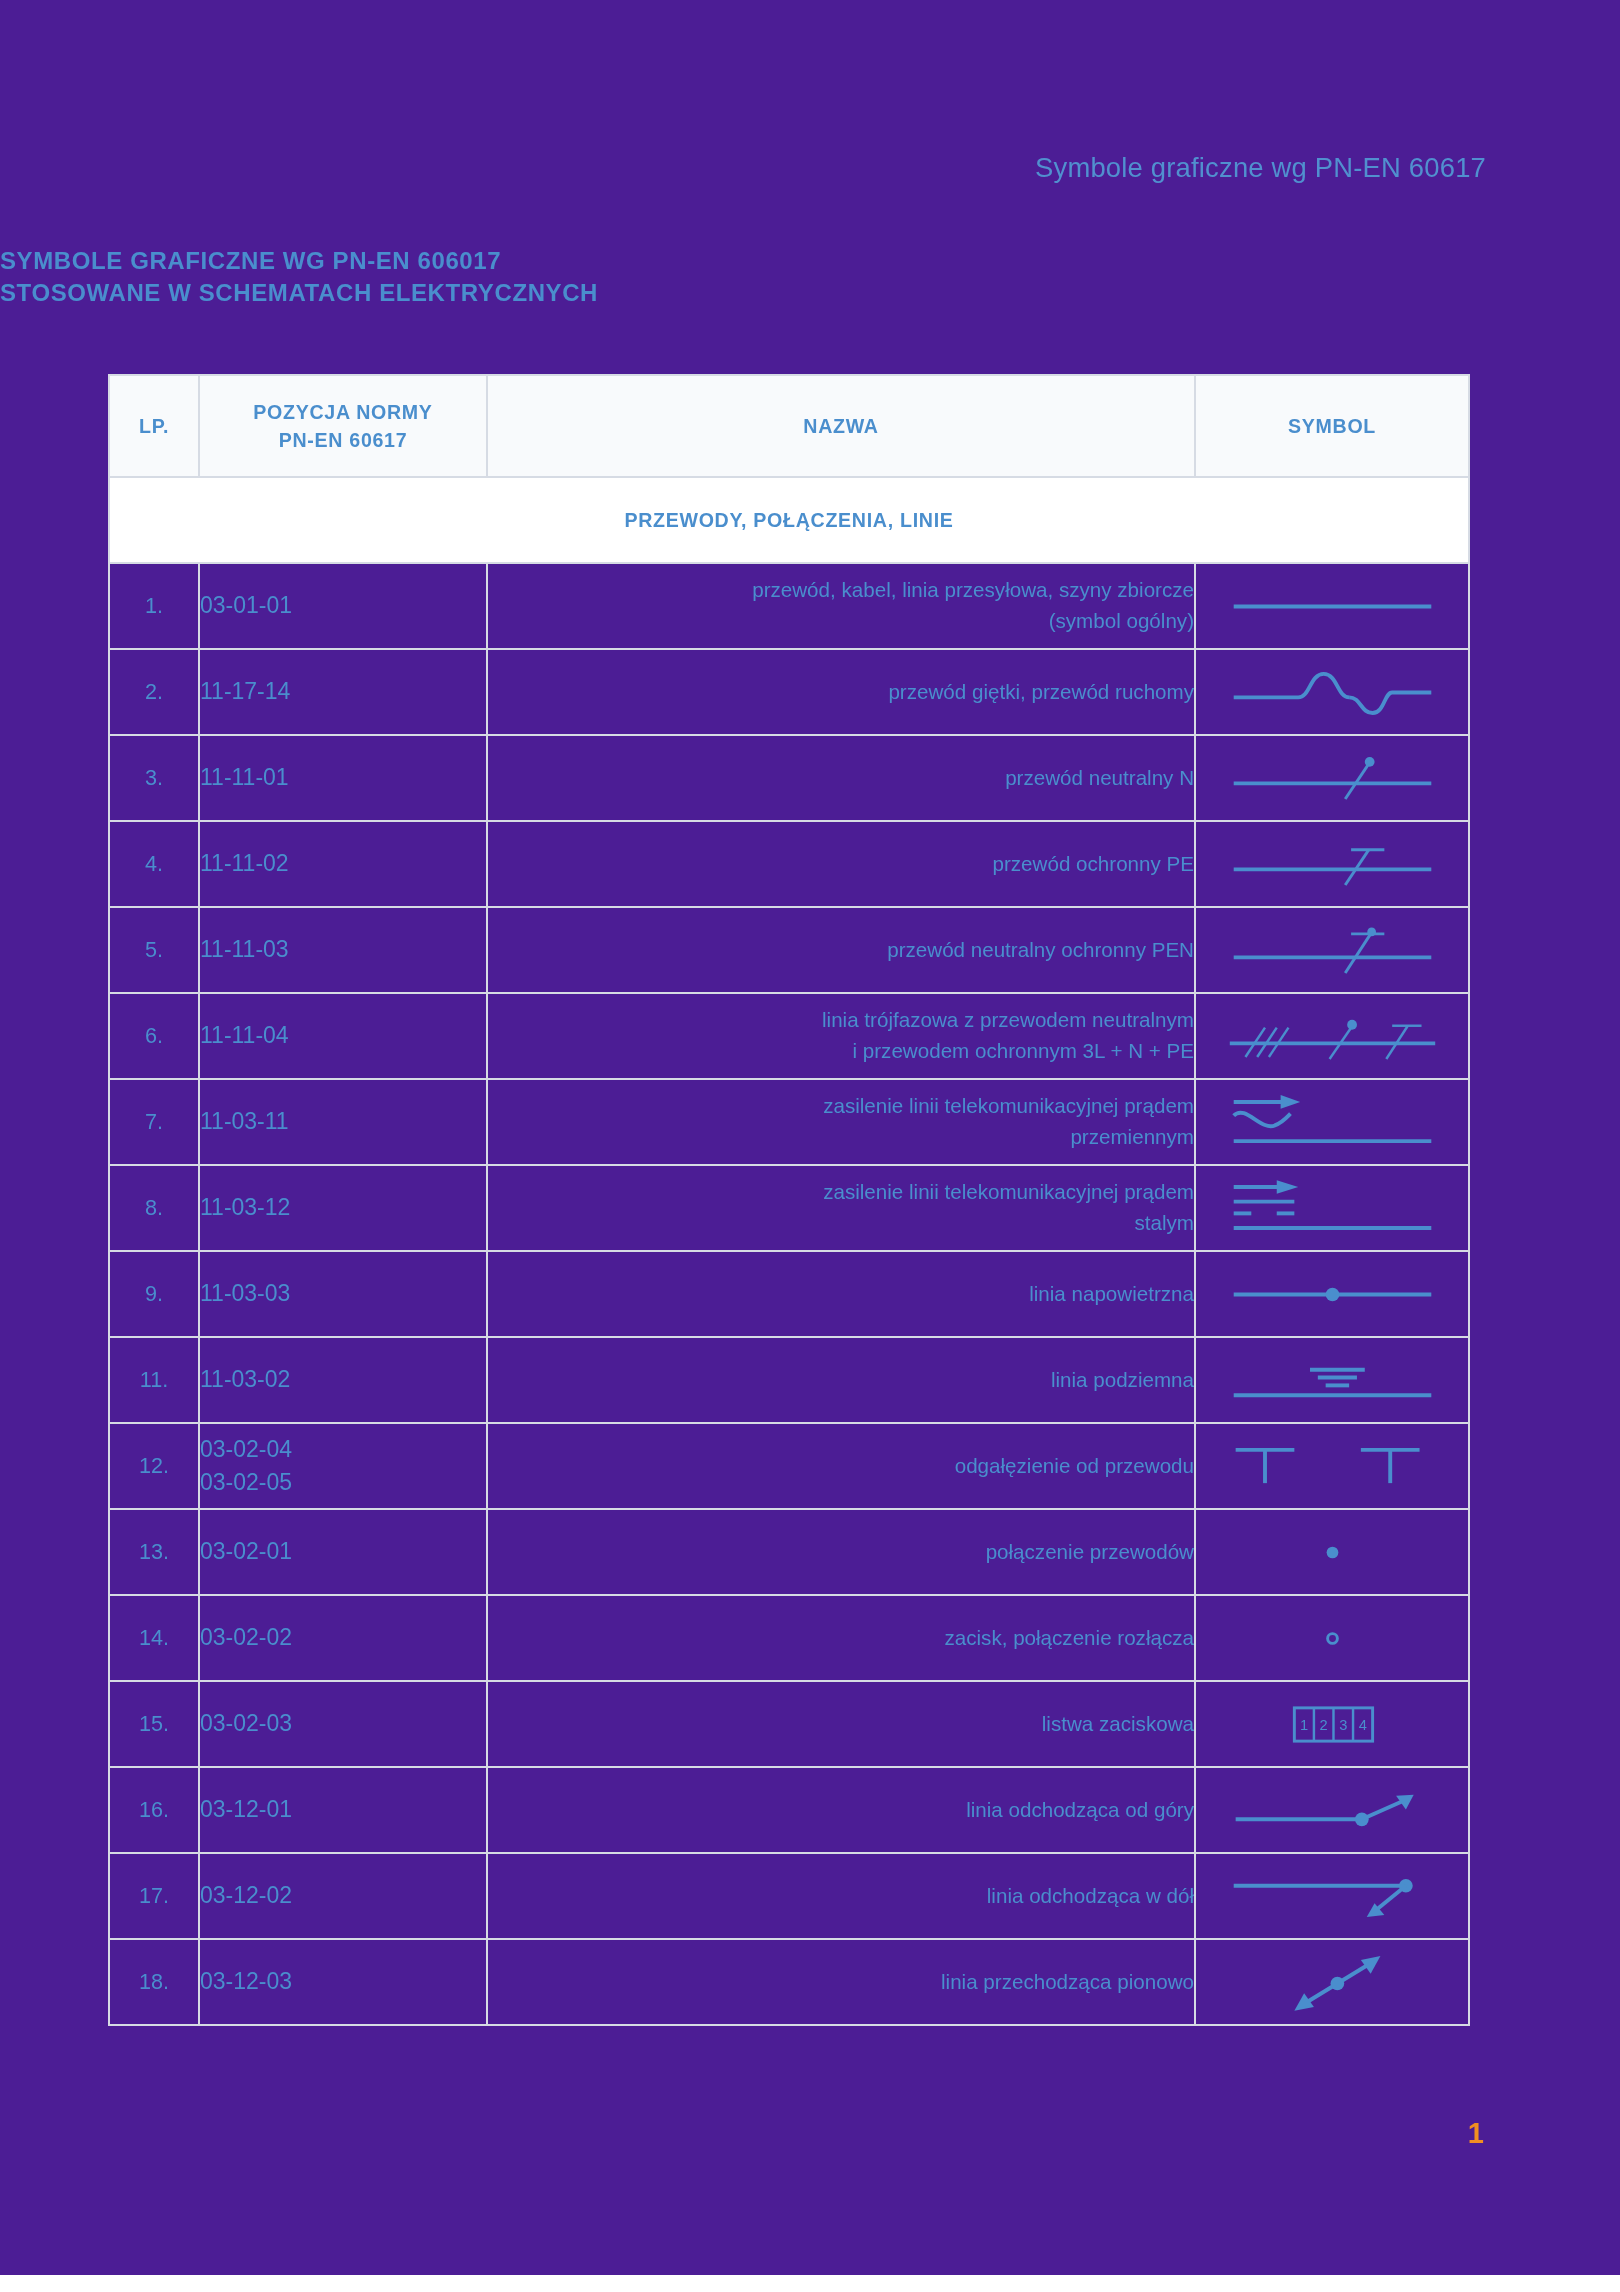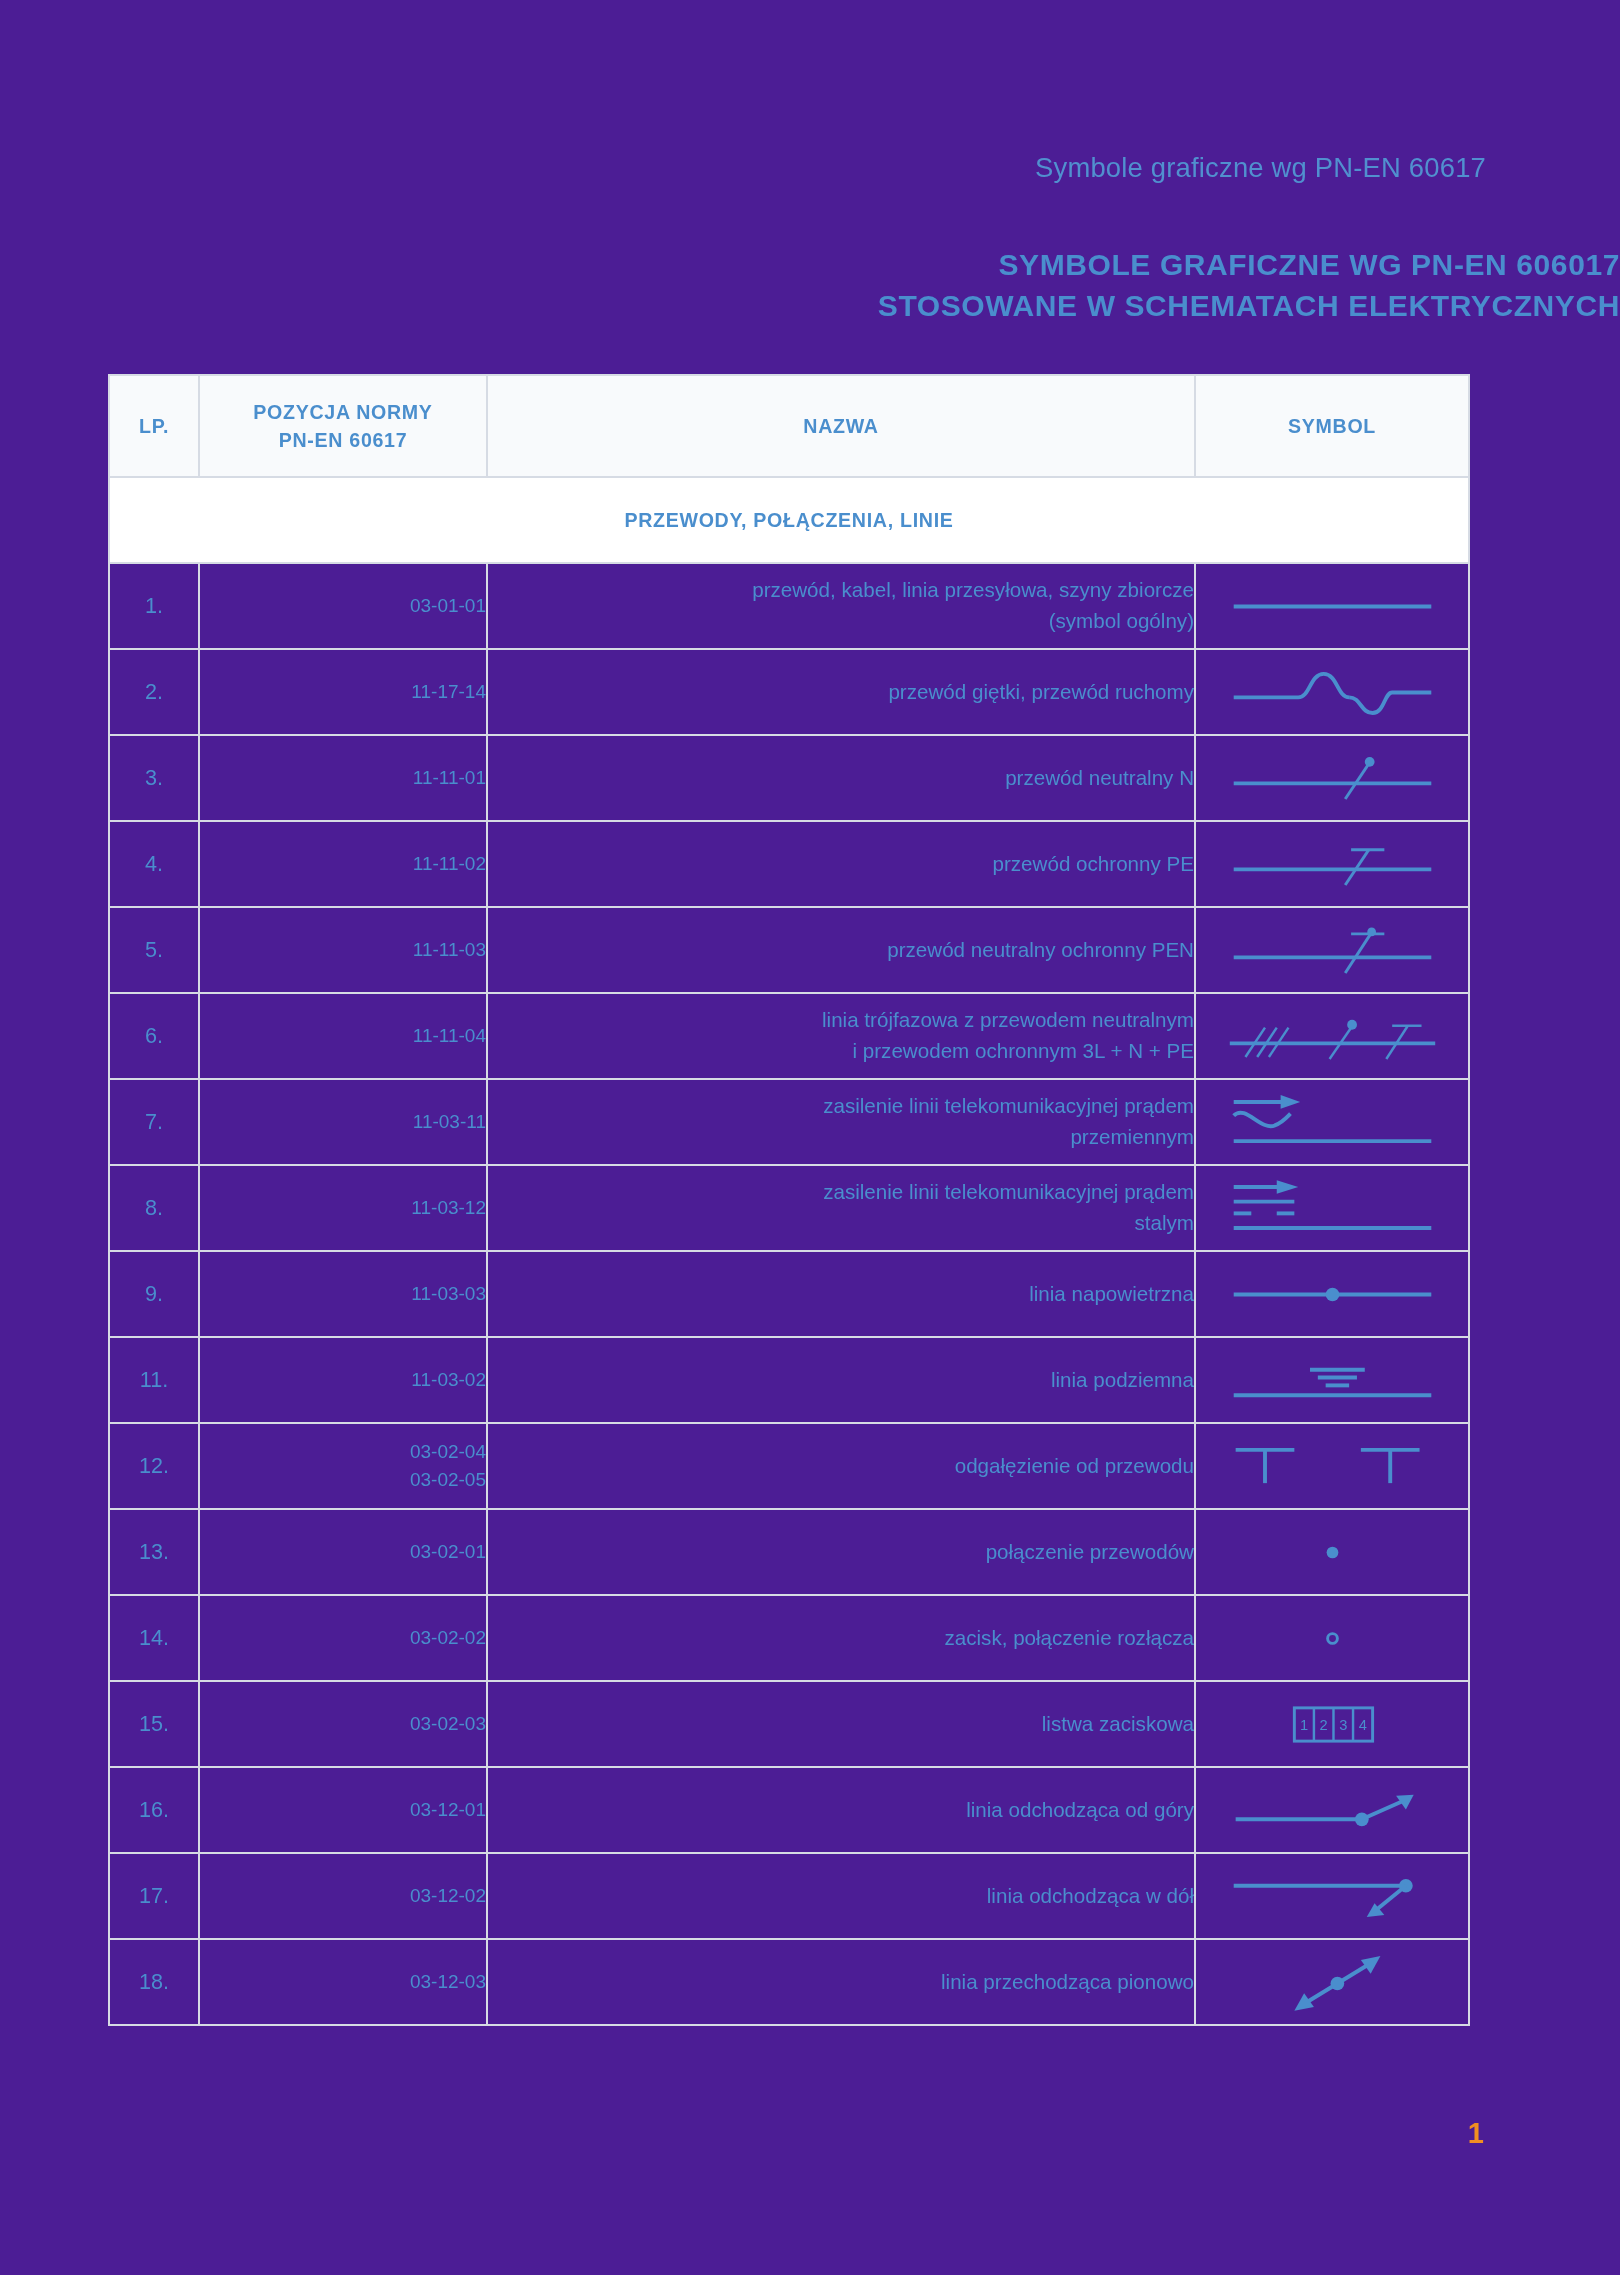--- a/index.html
+++ b/index.html
@@ -29,23 +29,23 @@
     letter-spacing: 0.2px;
     white-space: nowrap;
   }
 
   
   .doc-title {
     position: absolute;
     top: 245px;
     left: 0;
     width: 1620px;
-    text-align: right;
+    text-align: left;
     color: #4a8ecd;
-    font-size: 30px;
+    font-size: 24px;
     font-weight: bold;
     letter-spacing: 0.6px;
     line-height: 1.35;
   }
   .doc-title .line { display: block; }
 
   
   .symbols-table {
     position: absolute;
     left: 108px;
@@ -89,22 +89,22 @@
   tbody td {
     color: #4a8ecd;
     font-size: 20.6px;
     height: 86px;
   }
   td.lp {
     text-align: center;
     font-size: 21.6px;
   }
   td.pos {
-    text-align: right;
-    font-size: 19px;
+    text-align: left;
+    font-size: 23px;
     line-height: 1.45;
     white-space: pre-line;
     margin-top: 48px;
   }
   td.name {
     text-align: right;
     padding: 9.8px 0 9.8px 21.6px;
     line-height: 1.5;
     white-space: pre-line;
   }

